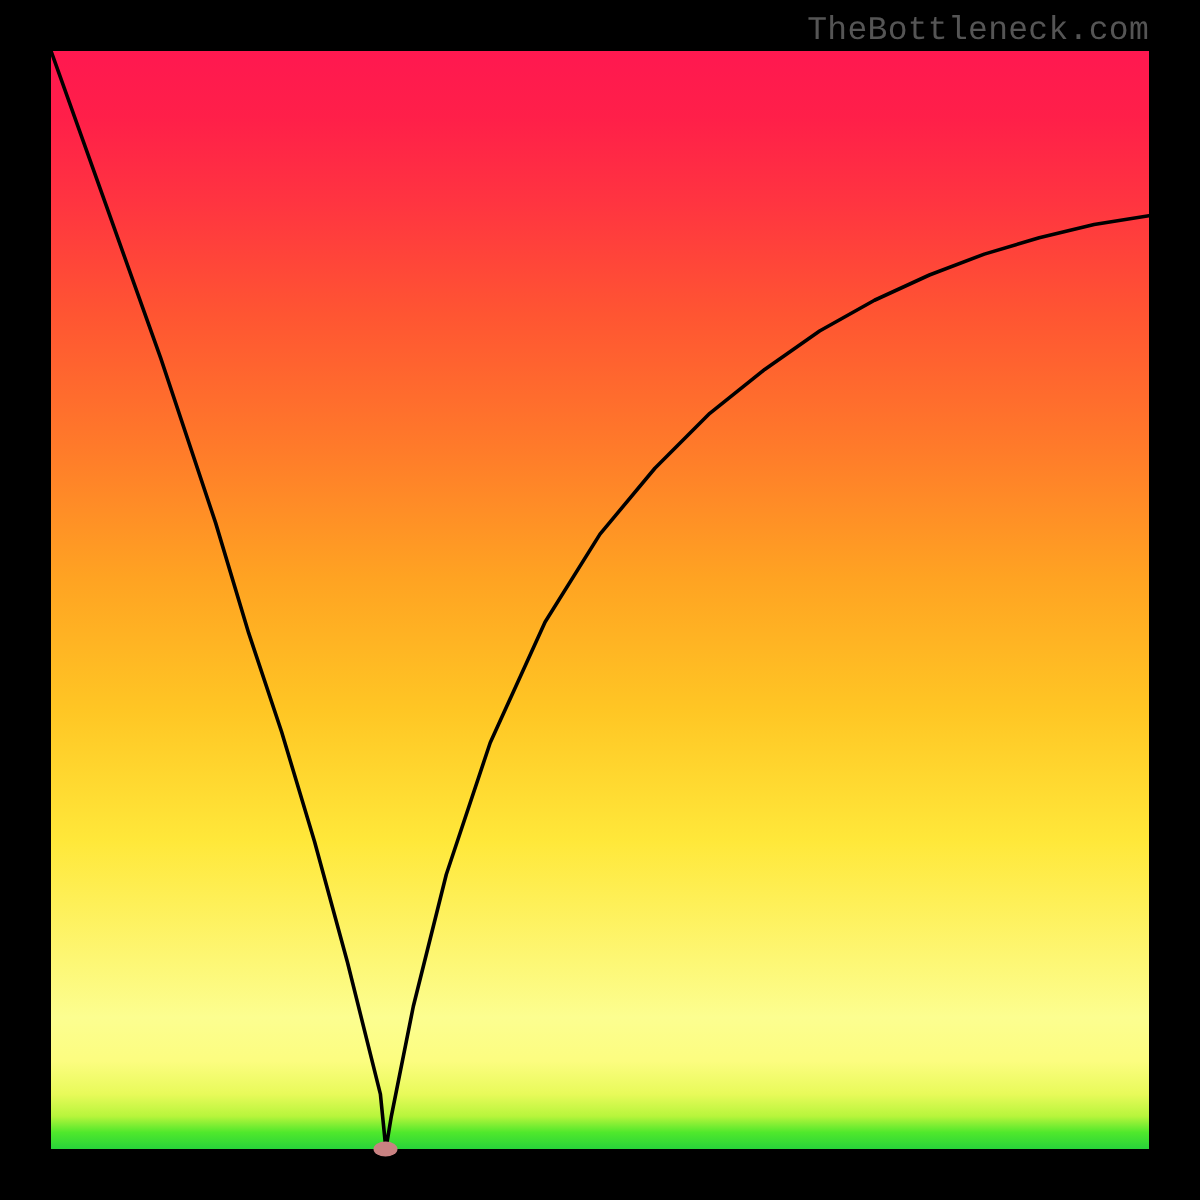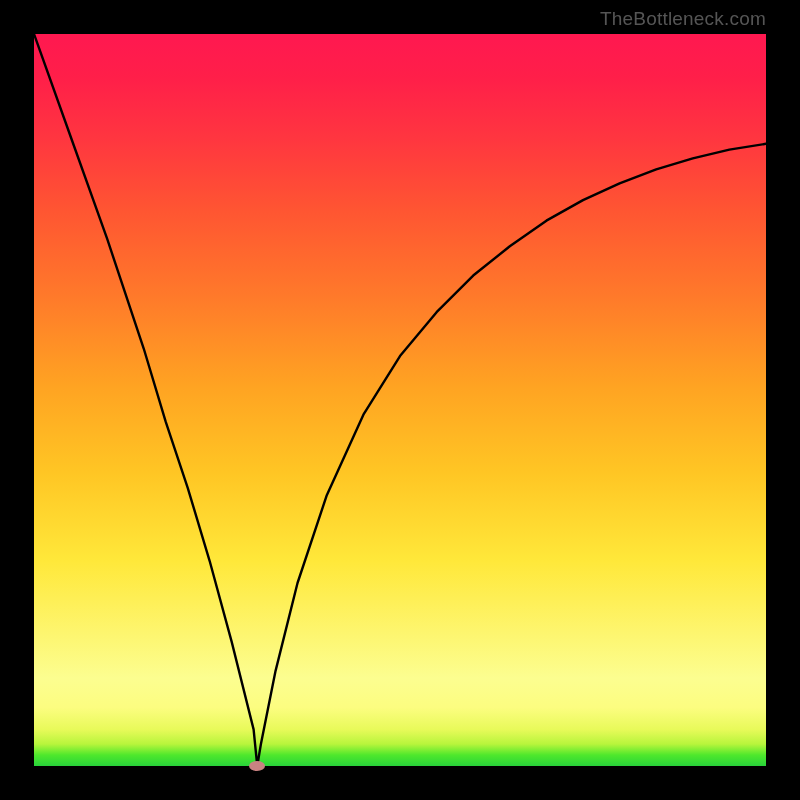--- a/index.html
+++ b/index.html
@@ -43,22 +43,22 @@
     width: 16px;
     height: 10px;
     border-radius: 50%;
     background: #c98282;
     transform: translate(-50%, -50%);
   }
   .watermark {
     position: absolute;
     right: 34px;
     top: 8px;
-    font-family: Liberation Sans, sans-serif;
-    font-size: 19px;
+    font-family: Liberation Mono, monospace;
+    font-size: 22px;
     font-weight: 500;
     color: #555;
     letter-spacing: 0.2px;
   }
 </style>
 </head>
 <body>
 
 <div class="frame">
   <div class="watermark">TheBottleneck.com</div>

